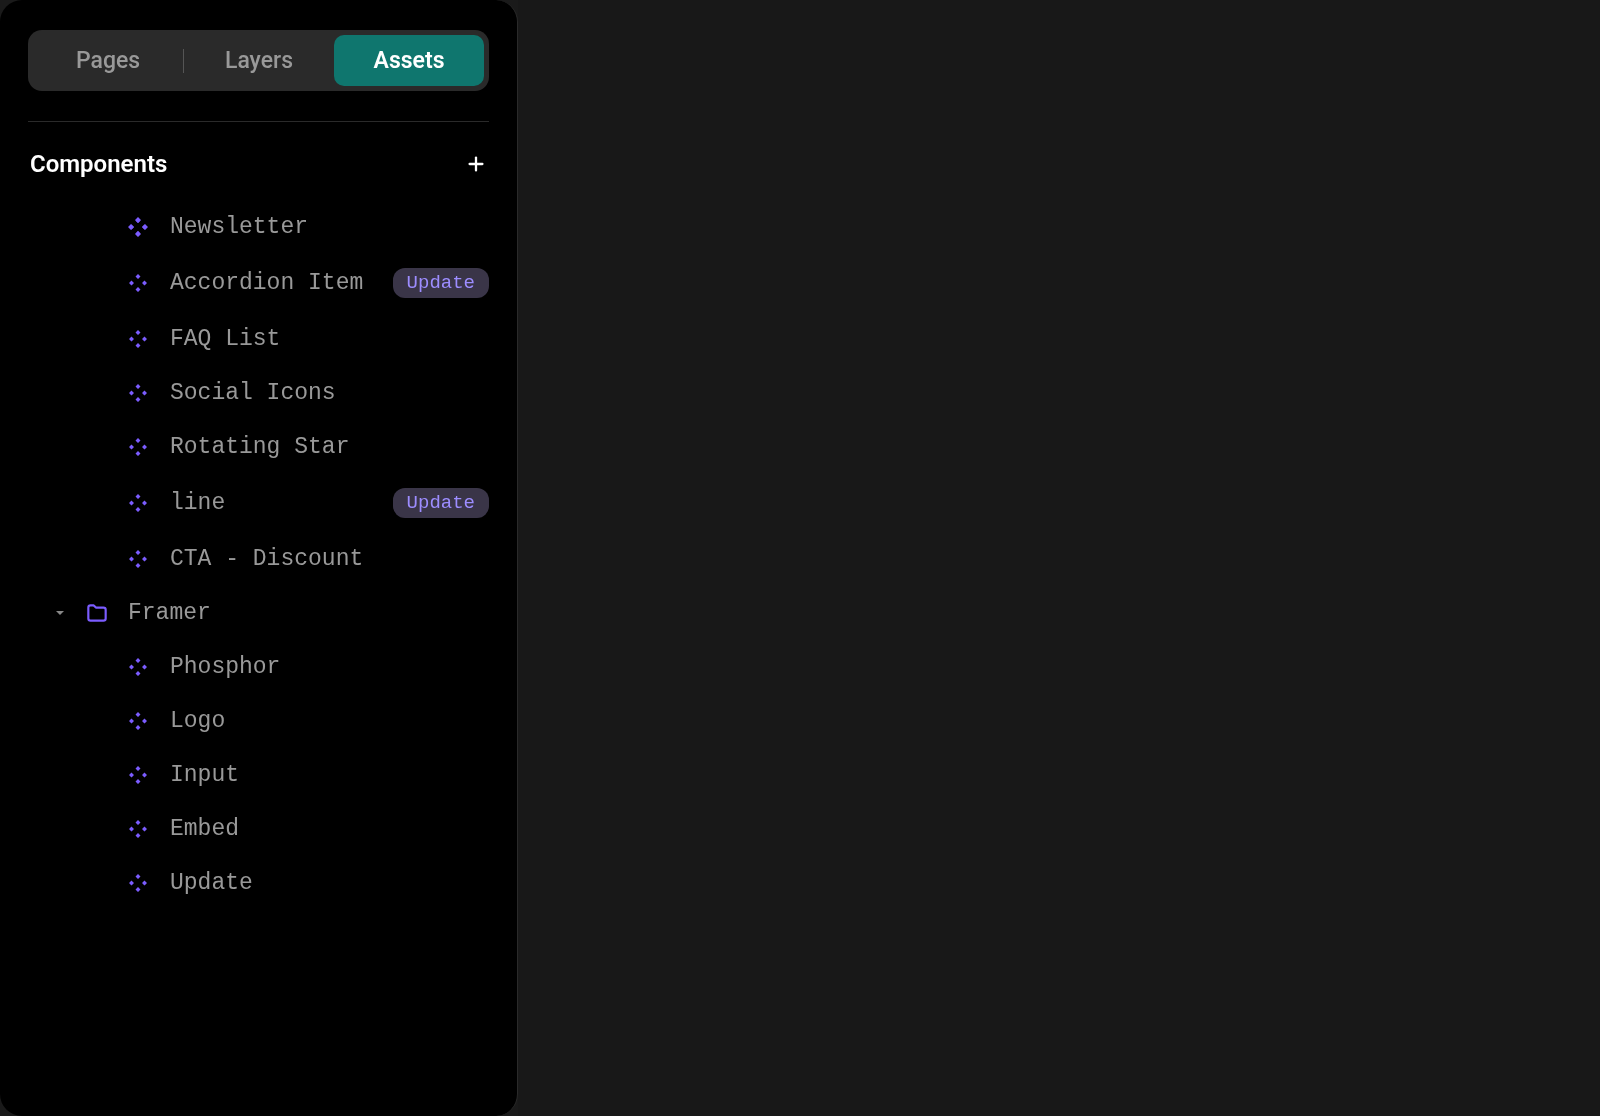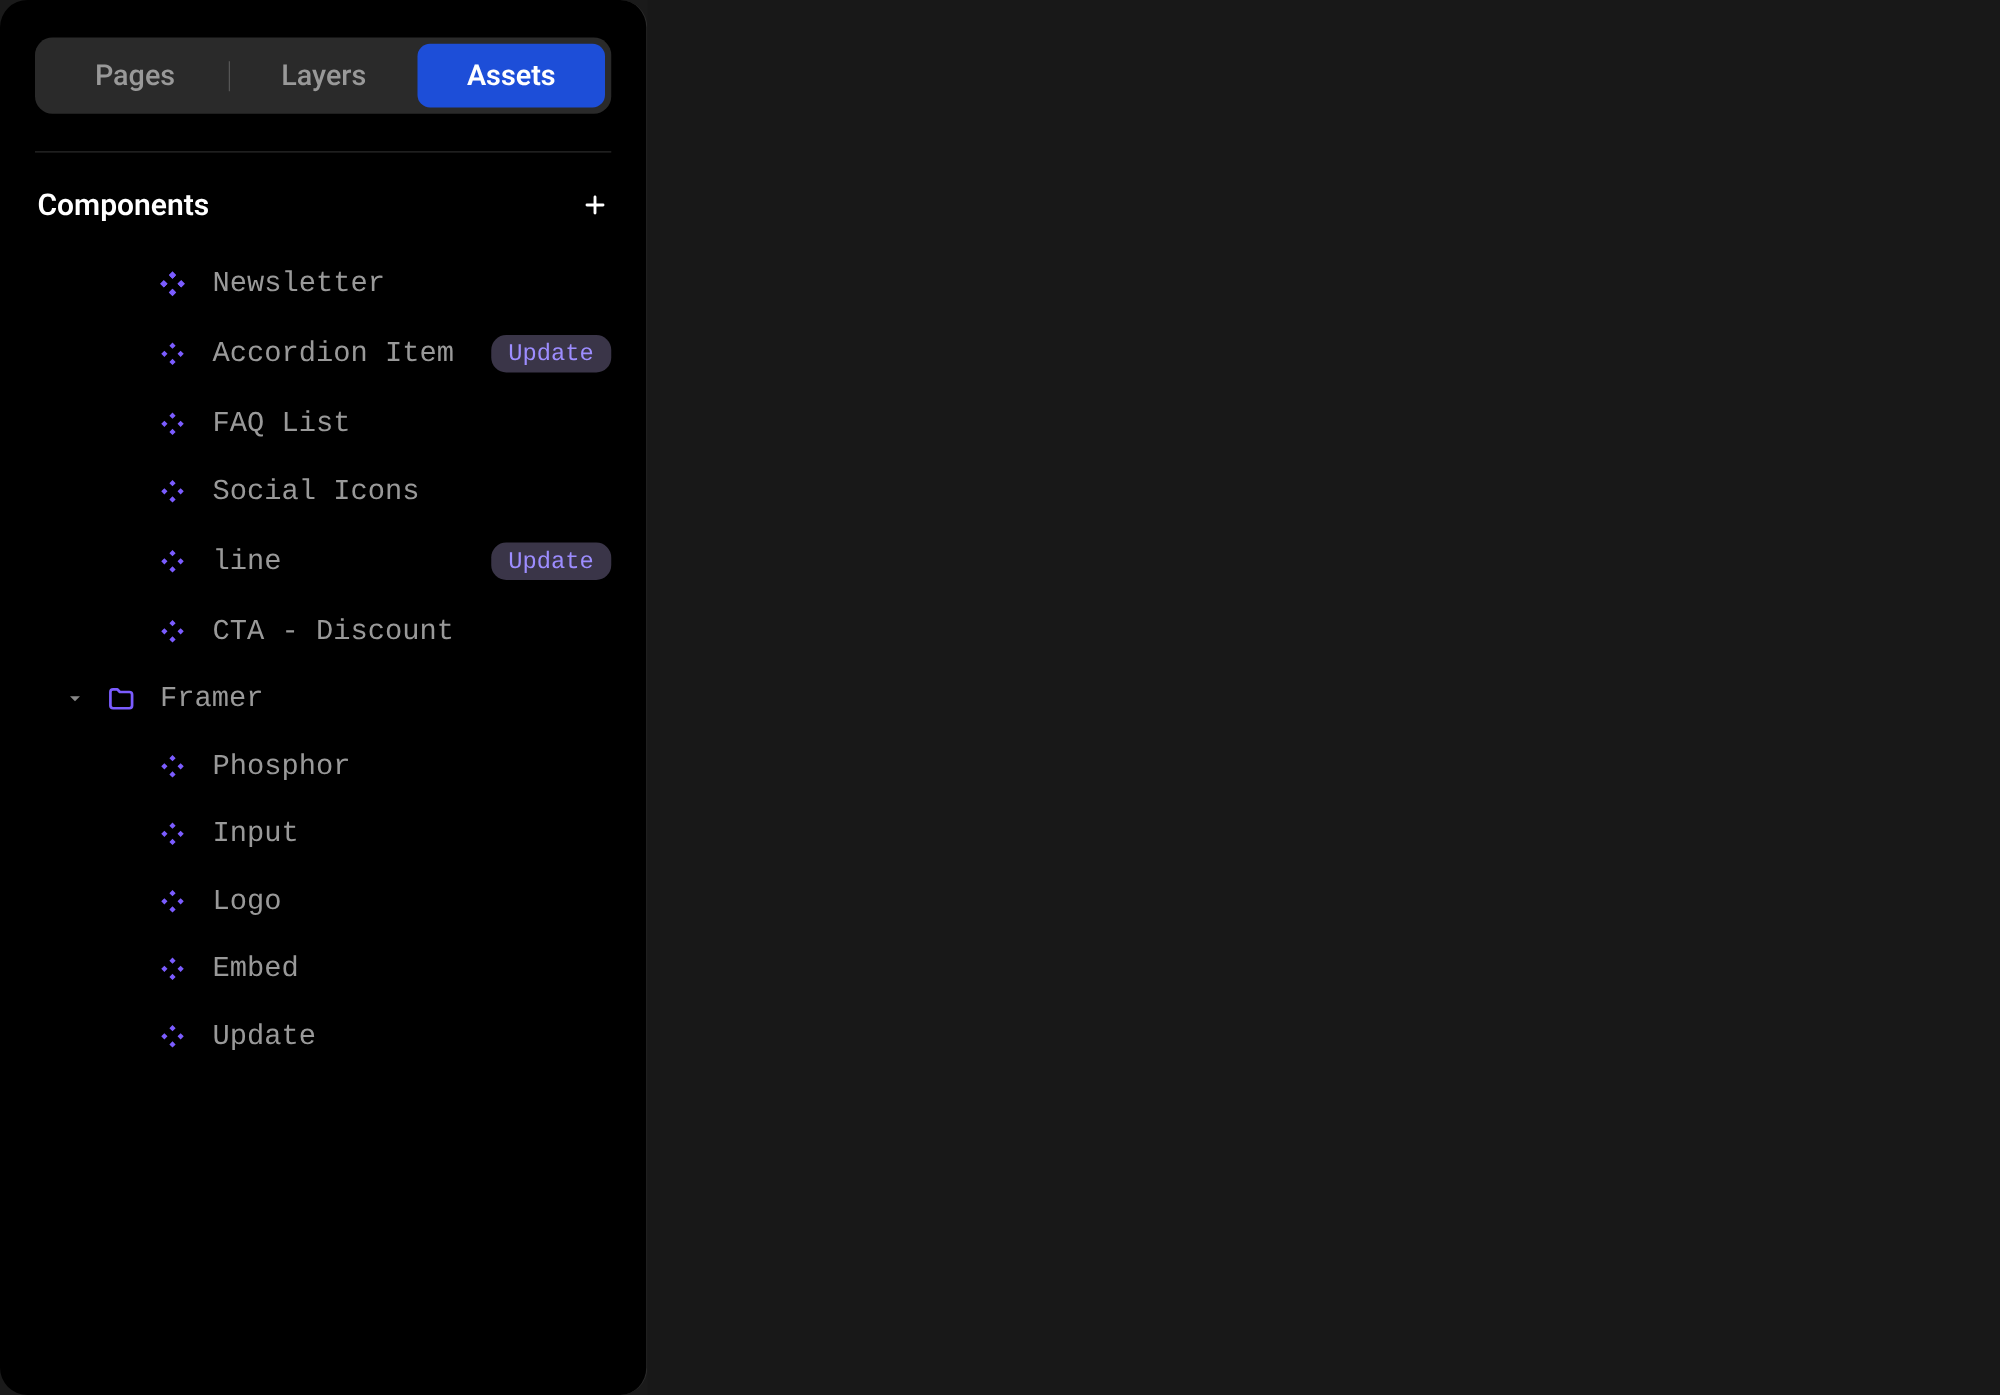--- a/index.html
+++ b/index.html
@@ -44,21 +44,21 @@
       text-align: center;
       padding: 12px 22px;
       font-size: 23px;
       color: #999;
       cursor: pointer;
       border-radius: 10px;
       font-weight: 500;
       position: relative;
     }
     .tab.active {
-      background: #1d4ed8;
+      background: #0f766e;
       color: #fff;
       font-weight: 600;
     }
     .tab-divider {
       width: 1px;
       height: 24px;
       background: #555;
     }
     .section-divider {
       height: 1px;
@@ -197,20 +197,28 @@
 
     <div class="list-item list-item-indent">
       <span class="component-icon">
         <svg width="24" height="24" viewBox="0 0 24 24" fill="currentColor">
             <path d="M12 3l2.5 2.5L12 8 9.5 5.5z M12 16l2.5 2.5L12 21l-2.5-2.5z M5.5 9.5L8 12l-2.5 2.5L3 12z M18.5 9.5L21 12l-2.5 2.5L16 12z"></path>
           </svg>
       </span>
       <span class="item-label">Social Icons</span>
     </div>
 
+    <div class="list-item list-item-indent">
+      <span class="component-icon">
+        <svg width="24" height="24" viewBox="0 0 24 24" fill="currentColor">
+            <path d="M12 3l2.5 2.5L12 8 9.5 5.5z M12 16l2.5 2.5L12 21l-2.5-2.5z M5.5 9.5L8 12l-2.5 2.5L3 12z M18.5 9.5L21 12l-2.5 2.5L16 12z"></path>
+          </svg>
+      </span>
+      <span class="item-label">Rotating Star</span>
+    </div>
 
     <div class="list-item list-item-indent">
       <span class="component-icon">
         <svg width="24" height="24" viewBox="0 0 24 24" fill="currentColor">
             <path d="M12 3l2.5 2.5L12 8 9.5 5.5z M12 16l2.5 2.5L12 21l-2.5-2.5z M5.5 9.5L8 12l-2.5 2.5L3 12z M18.5 9.5L21 12l-2.5 2.5L16 12z"></path>
           </svg>
       </span>
       <span class="item-label">line</span>
       <span class="update-badge">Update</span>
     </div>
@@ -246,30 +254,30 @@
       </span>
       <span class="item-label">Phosphor</span>
     </div>
 
     <div class="list-item list-item-indent">
       <span class="component-icon">
         <svg width="24" height="24" viewBox="0 0 24 24" fill="currentColor">
             <path d="M12 3l2.5 2.5L12 8 9.5 5.5z M12 16l2.5 2.5L12 21l-2.5-2.5z M5.5 9.5L8 12l-2.5 2.5L3 12z M18.5 9.5L21 12l-2.5 2.5L16 12z"></path>
           </svg>
       </span>
+      <span class="item-label">Logo</span>
+    </div>
+
+    <div class="list-item list-item-indent">
+      <span class="component-icon">
+        <svg width="24" height="24" viewBox="0 0 24 24" fill="currentColor">
+            <path d="M12 3l2.5 2.5L12 8 9.5 5.5z M12 16l2.5 2.5L12 21l-2.5-2.5z M5.5 9.5L8 12l-2.5 2.5L3 12z M18.5 9.5L21 12l-2.5 2.5L16 12z"></path>
+          </svg>
+      </span>
       <span class="item-label">Input</span>
-    </div>
-
-    <div class="list-item list-item-indent">
-      <span class="component-icon">
-        <svg width="24" height="24" viewBox="0 0 24 24" fill="currentColor">
-            <path d="M12 3l2.5 2.5L12 8 9.5 5.5z M12 16l2.5 2.5L12 21l-2.5-2.5z M5.5 9.5L8 12l-2.5 2.5L3 12z M18.5 9.5L21 12l-2.5 2.5L16 12z"></path>
-          </svg>
-      </span>
-      <span class="item-label">Logo</span>
     </div>
 
     <div class="list-item list-item-indent">
       <span class="component-icon">
         <svg width="24" height="24" viewBox="0 0 24 24" fill="currentColor">
             <path d="M12 3l2.5 2.5L12 8 9.5 5.5z M12 16l2.5 2.5L12 21l-2.5-2.5z M5.5 9.5L8 12l-2.5 2.5L3 12z M18.5 9.5L21 12l-2.5 2.5L16 12z"></path>
           </svg>
       </span>
       <span class="item-label">Embed</span>
     </div>

